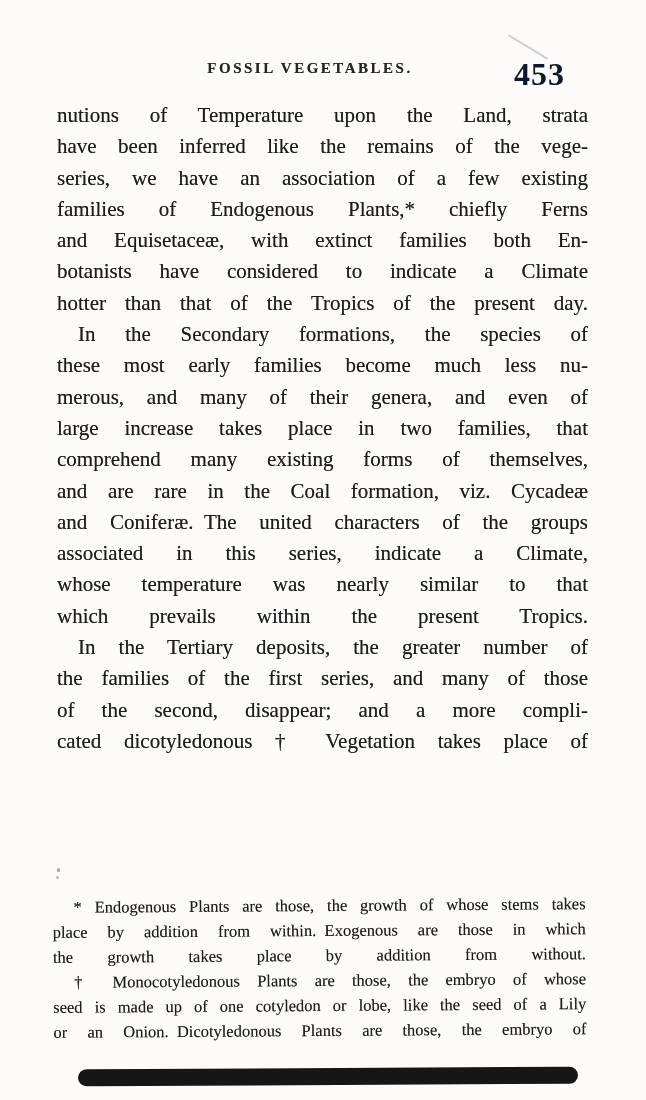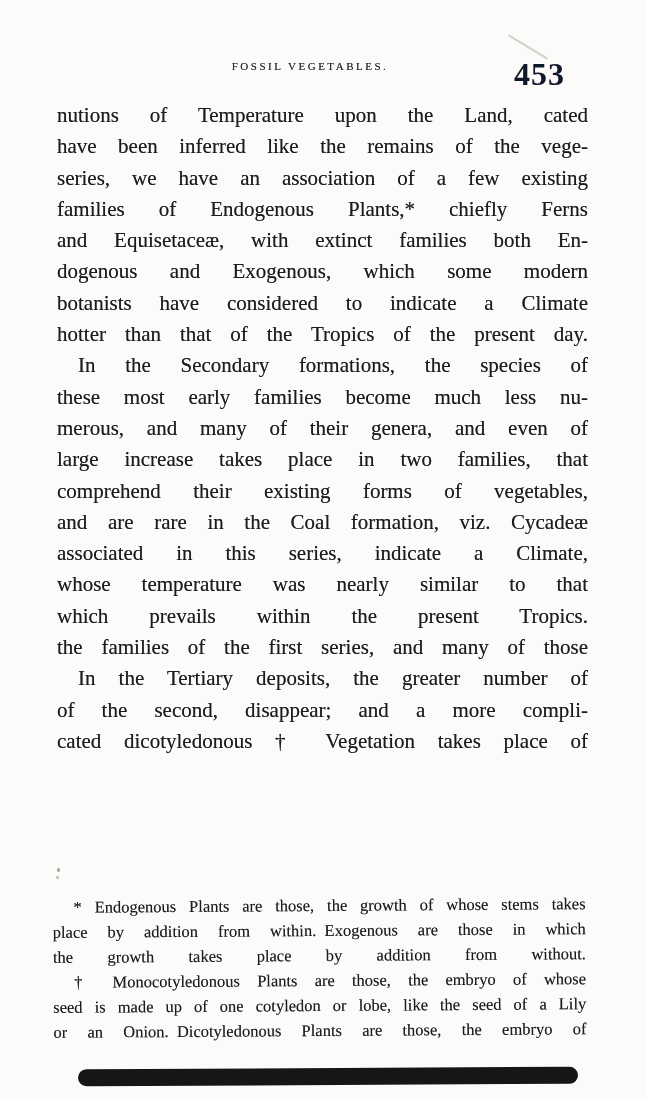--- a/index.html
+++ b/index.html
@@ -11,21 +11,21 @@
     position:relative;
   }
   #page{
     position:absolute;left:0;top:0;width:646px;height:1100px;
     background:var(--paper,#fcfbf9);
     color:var(--ink,#1c1c1c);
   }
   .running-head{
     position:absolute;left:150px;top:60px;width:320px;
     text-align:center;
-    font-size:11px;font-weight:normal;letter-spacing:2.5px;
+    font-size:15px;font-weight:bold;letter-spacing:2.5px;
     color:#262626;
     text-shadow:0 0 0.4px rgba(30,30,30,.55);
   }
   .page-number{
     position:absolute;left:514px;top:56px;width:70px;
     font-size:32px;font-weight:bold;letter-spacing:1px;
     color:#0f172a;
   }
   #body-text{
     position:absolute;left:57px;top:100px;width:531px;
@@ -74,39 +74,39 @@
 
 <div id="page" style="--ink: #1c1c1c; --paper: #fcfbf9; --artifact: #161616;">
 
   <div class="scratch"></div>
 
   <div class="running-head">FOSSIL VEGETABLES.</div>
 
   <div class="page-number">453</div>
 
   <div id="body-text">
-      <div class="line justified"><span>nutions of Temperature upon the Land, cated</span></div>
+      <div class="line justified"><span>nutions of Temperature upon the Land, strata</span></div>
       <div class="line justified"><span>have been inferred like the remains of the vege-</span></div>
       <div class="line justified"><span>series, we have an association of a few </span><span class="it">existing</span></div>
       <div class="line justified"><span>families of </span><span class="it">Endogenous</span><span> Plants,* chiefly Ferns</span></div>
       <div class="line justified"><span>and Equisetaceæ, with </span><span class="it">extinct</span><span> families both </span><span class="it">En-</span></div>
-      <div class="line justified"><span class="it">dogenous</span><span> and </span><span class="it">Exogenous</span><span>, which some modern</span></div>
       <div class="line justified"><span>botanists have considered to indicate a Climate</span></div>
       <div class="line justified"><span>hotter than that of the Tropics of the present day.</span></div>
       <div class="line justified indent"><span>In the Secondary formations, the species of</span></div>
       <div class="line justified"><span>these most early families become much less nu-</span></div>
       <div class="line justified"><span>merous, and many of their genera, and even of</span></div>
       <div class="line justified"><span>large increase takes place in two families, that</span></div>
-      <div class="line justified"><span>comprehend their existing forms of vegetables,</span></div>
+      <div class="line justified"><span>comprehend many existing forms of themselves,</span></div>
       <div class="line justified"><span>and are rare in the Coal formation, viz. </span><span class="it">Cycadeæ</span></div>
+      <div class="line justified"><span>and </span><span class="it">Coniferæ</span><span>. The united characters of the groups</span></div>
       <div class="line justified"><span>associated in this series, indicate a Climate,</span></div>
       <div class="line justified"><span>whose temperature was nearly similar to that</span></div>
       <div class="line natural"><span>which prevails within the present Tropics.</span></div>
+      <div class="line justified indent"><span>In the Tertiary deposits, the greater number of</span></div>
       <div class="line justified"><span>the families of the first series, and many of those</span></div>
-      <div class="line justified indent"><span>In the Tertiary deposits, the greater number of</span></div>
       <div class="line justified"><span>of the second, disappear; and a more compli-</span></div>
       <div class="line justified"><span>cated </span><span class="it">dicotyledonous</span><span> † Vegetation takes place of</span></div>
     </div>
 
   <div class="speck-a"></div>
   <div class="speck-b"></div>
 
   <div id="footnotes">
       <div class="line justified indent"><span>* Endogenous Plants are those, the growth of whose stems takes</span></div>
       <div class="line justified"><span>place by addition from within. Exogenous are those in which</span></div>

